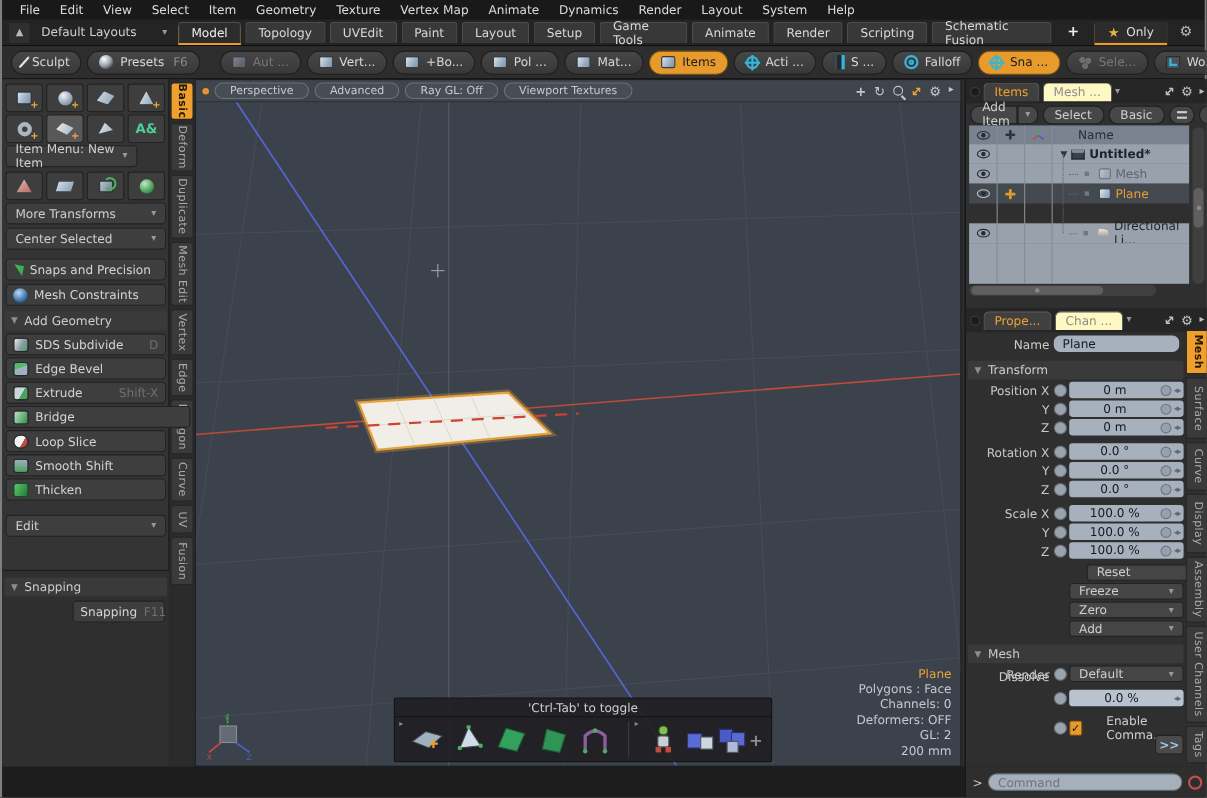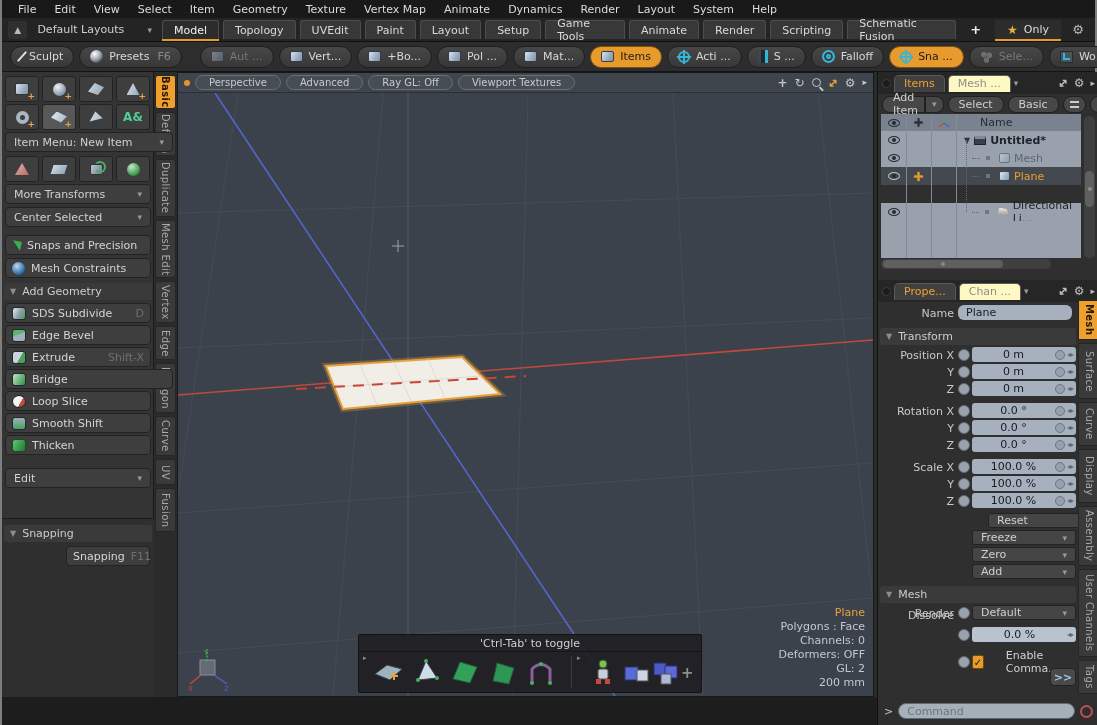--- a/index.html
+++ b/index.html
@@ -311,21 +311,21 @@
     <span class="icobtn sel badge" style="left:40px;top:32px">
         <span class="shp shp-plane"></span>
       </span>
     <span class="icobtn" style="left:77px;top:32px">
         <span class="shp shp-tris"></span>
       </span>
     <span class="icobtn" style="left:114px;top:32px">
         <span class="shp shp-text">A&amp;</span>
       </span>
 
-    <span class="drop" style="left:3px;top:60px;width:168px">
+    <span class="drop" style="left:3px;top:60px;width:120px">
       <span>Item Menu: New Item</span>
       <span class="dd">▾</span>
     </span>
 
     <span class="icobtn" style="left:3px;top:84px">
         <span class="shp shp-pyr"></span>
       </span>
     <span class="icobtn" style="left:40px;top:84px">
         <span class="shp shp-sheet"></span>
       </span>

